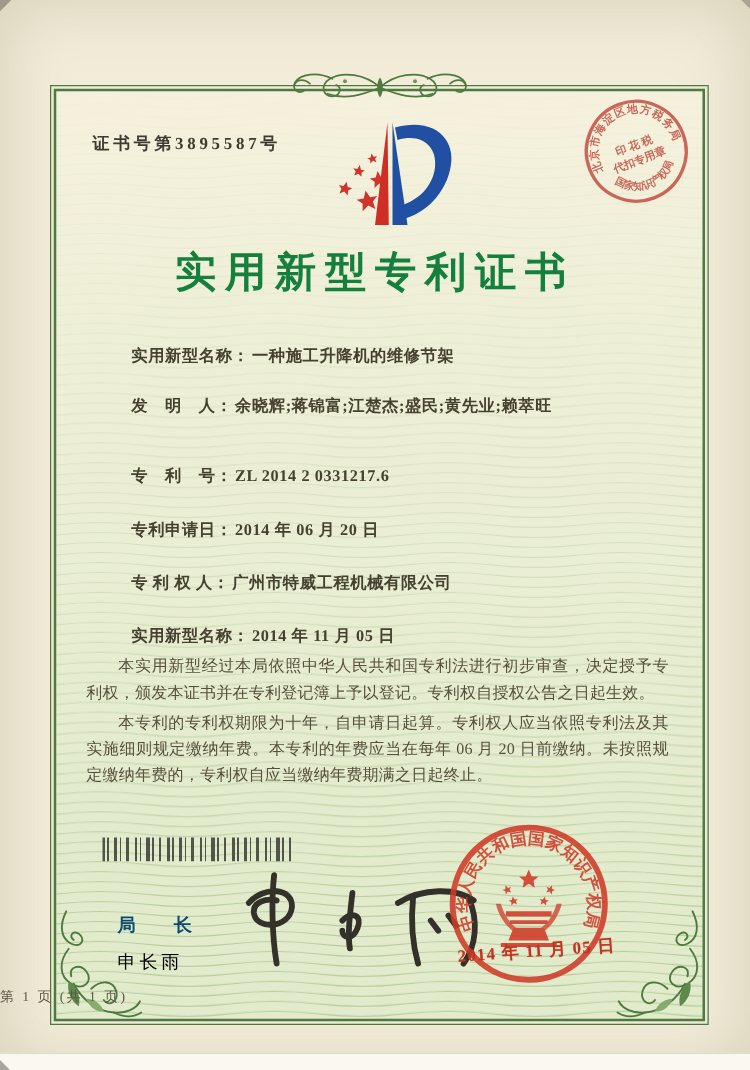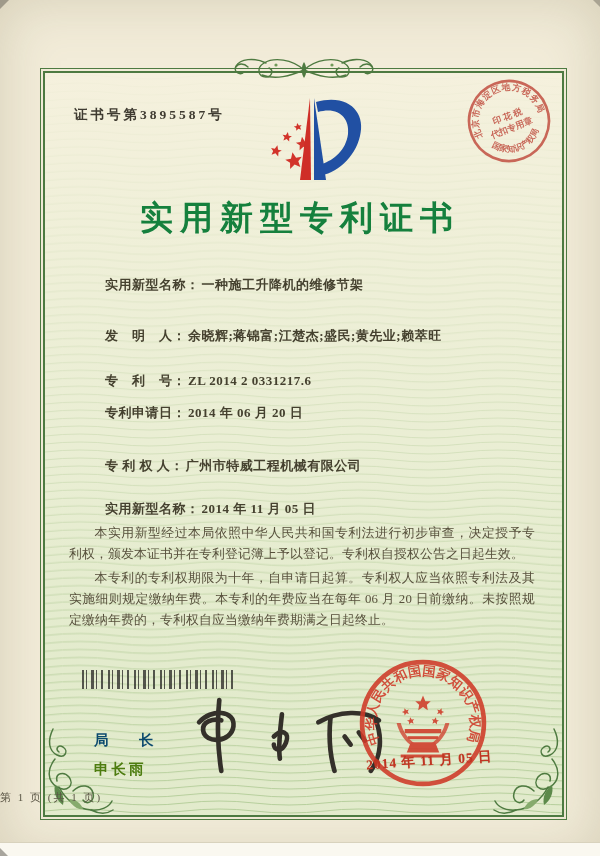--- a/index.html
+++ b/index.html
@@ -25,36 +25,36 @@
   .cert-number{position:absolute;left:74px;top:106px;font-size:13.5px;font-weight:bold;
                letter-spacing:3px;color:#3f3b31;}
   .tax-stamp{position:absolute;left:466px;top:78px;width:86px;height:86px;
              transform:rotate(-21deg);opacity:.82;}
   .logo{position:absolute;left:250px;top:88px;width:118px;height:102px;}
   .title{position:absolute;left:0;right:0;top:196px;text-align:center;font-size:33px;
          font-weight:bold;letter-spacing:7px;color:#15803d;}
 
   .field{position:absolute;left:77px;font-size:13px;font-weight:600;color:#45412f;
          letter-spacing:.5px;white-space:nowrap;}
-  .f0{top:276px}.f1{top:327px}.f2{top:372px}.f3{top:404px}.f4{top:457px}.f5{top:500px}
+  .f0{top:276px}.f1{top:316px}.f2{top:372px}.f3{top:415px}.f4{top:457px}.f5{top:500px}
   .field .lbl{margin-right:2px;margin-left:28px;}
 
   .body-text{position:absolute;left:66px;top:520px;width:472px;color:#57503c;}
   .body-text p{margin:3px;font-size:12.8px;line-height:21px;text-indent:2em;
                text-align:justify;letter-spacing:.2px;}
 
   .barcode{position:absolute;left:82px;top:670px;width:152px;height:19px;opacity:.8;
     background:repeating-linear-gradient(90deg,
       #2f2f2b 0 2px,transparent 2px 4px,#2f2f2b 4px 5px,transparent 5px 9px,
       #2f2f2b 9px 12px,transparent 12px 14px,#2f2f2b 14px 15px,transparent 15px 19px,
       #2f2f2b 19px 21px,transparent 21px 26px);}
   .director-title{position:absolute;left:94px;top:731px;font-size:14.5px;font-weight:600;
                   letter-spacing:8px;color:#0c4a6e;}
-  .director-name{position:absolute;left:94px;top:760px;font-size:14.5px;font-weight:700;
-                 letter-spacing:3px;color:#4d7c0f;}
+  .director-name{position:absolute;left:94px;top:760px;font-size:14.5px;font-weight:400;
+                 letter-spacing:3px;color:#000000;}
   .signature{position:absolute;left:172px;top:688px;width:232px;height:96px;}
 
   .seal{position:absolute;left:356px;top:656px;width:134px;height:134px;opacity:.88;}
   .seal-date{position:absolute;left:366px;top:752px;font-size:13.5px;font-weight:bold;
              color:#c03522;letter-spacing:1px;transform:rotate(-4deg);white-space:nowrap;
              text-shadow:0 0 1px rgba(192,53,34,.4);}
   .footer{position:absolute;left:0;right:0;top:790px;text-align:left;font-size:11px;
           color:#5c5747;letter-spacing:2px;}
 </style>
 </head>

